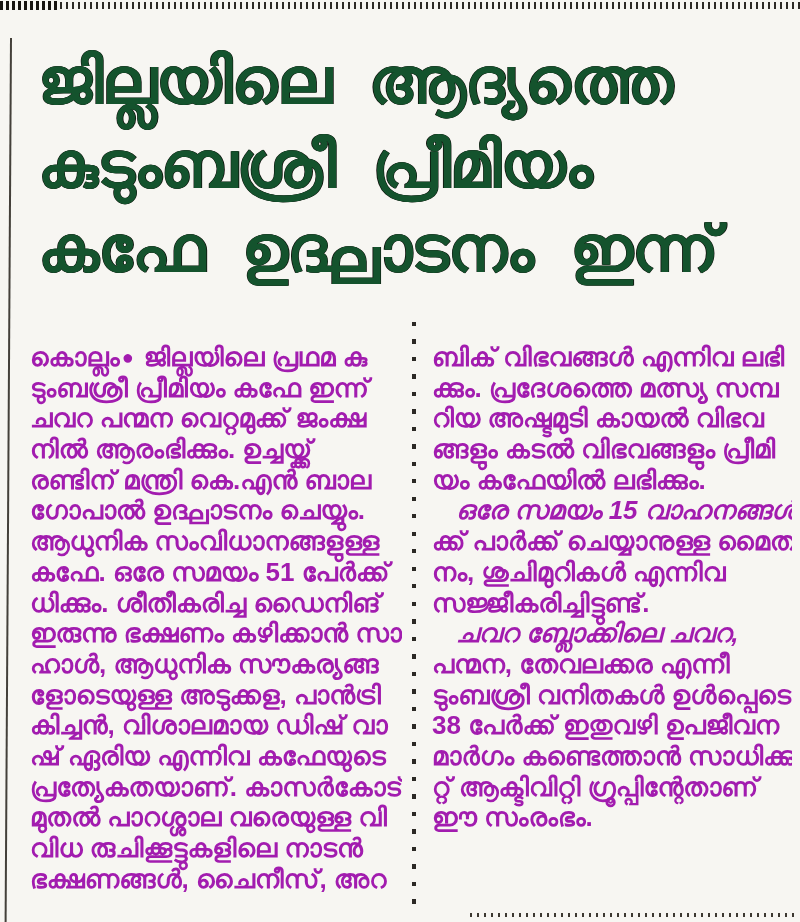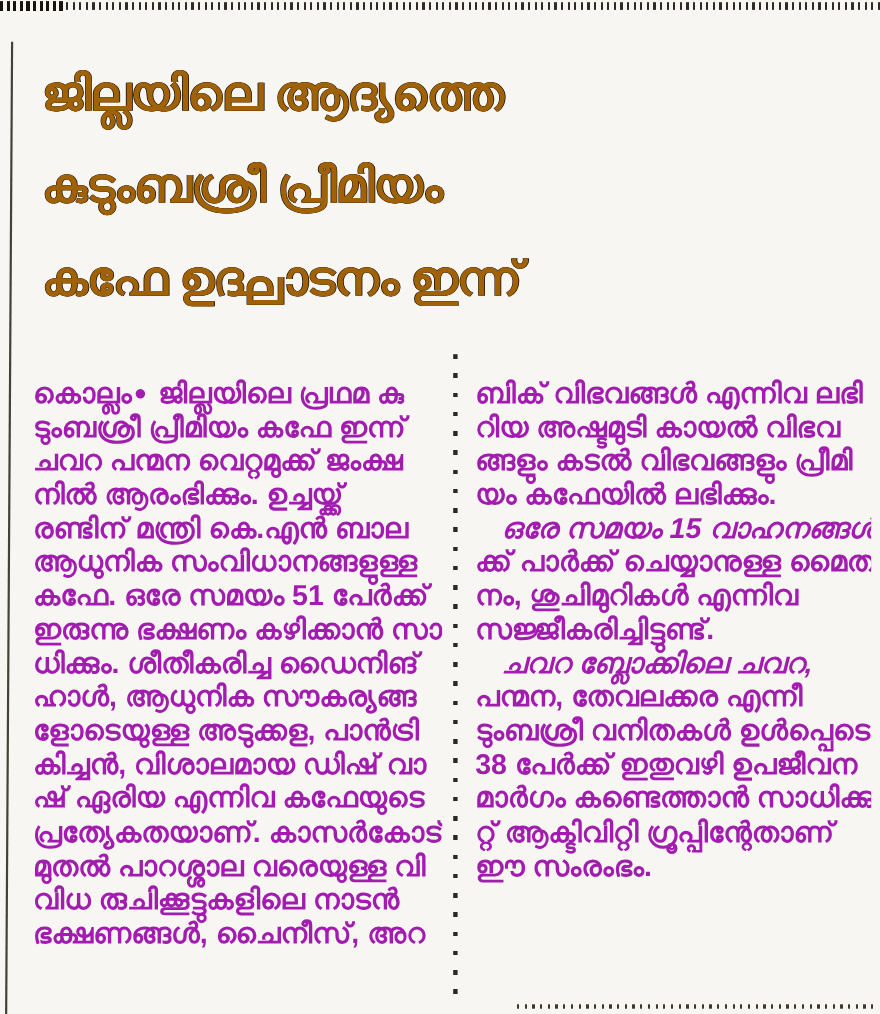--- a/index.html
+++ b/index.html
@@ -22,23 +22,24 @@
     background: repeating-linear-gradient(90deg, #171410 0 3px, transparent 3px 6px);
   }
   
   .left-rule {
     position: absolute; left: 10px; top: 38px; height: 884px; width: 2px;
     background: #44403a;
     transform: rotate(0.35deg); transform-origin: top left;
   }
   .headline {
     position: absolute; left: 38px; top: 44px; width: 748px;
-    font-size: 44px; line-height: 84px; font-weight: 900;
-    letter-spacing: -1px; color: #a16207;
+    font-size: 64px; line-height: 84px; font-weight: 900;
+    letter-spacing: -1px; color: #14532d;
     text-shadow: 0.6px 0 0 #0e0c09, -0.6px 0 0 #0e0c09;
+    font-family: Liberation Mono, monospace;
   }
   .headline .hl { white-space: nowrap; }
   
   .col {
     position: absolute; top: 342px;
     font-size: 26px; line-height: 30.7px; font-weight: 700;
     color: #a21caf; overflow: hidden;
   }
   .col-left  { left: 30px;  width: 372px; height: 588px; }
   .col-right { left: 432px; width: 360px; height: 588px; }
@@ -69,38 +70,40 @@
   <div class="hl">കുടുംബശ്രീ പ്രീമിയം</div>
   <div class="hl">കഫേ ഉദ്ഘാടനം ഇന്ന്</div>
 </div>
 
 <div class="col col-left">
   <div class="bodyline"><span class="dateline">കൊല്ലം</span><span class="bullet">●</span><span>ജില്ലയിലെ പ്രഥമ കു</span></div>
   <div class="bodyline">ടുംബശ്രീ പ്രീമിയം കഫേ ഇന്ന്</div>
   <div class="bodyline">ചവറ പന്മന വെറ്റമുക്ക് ജംക്ഷ</div>
   <div class="bodyline">നിൽ ആരംഭിക്കും. ഉച്ചയ്ക്ക്</div>
   <div class="bodyline">രണ്ടിന് മന്ത്രി കെ.എൻ ബാല</div>
+  <div class="bodyline">ഗോപാൽ ഉദ്ഘാടനം ചെയ്യും.</div>
   <div class="bodyline">ആധുനിക സംവിധാനങ്ങളുള്ള</div>
   <div class="bodyline">കഫേ. ഒരേ സമയം 51 പേർക്ക്</div>
+  <div class="bodyline">ധിക്കും. ശീതീകരിച്ച ഡൈനിങ്</div>
   <div class="bodyline">ഇരുന്നു ഭക്ഷണം കഴിക്കാൻ സാ</div>
-  <div class="bodyline">ധിക്കും. ശീതീകരിച്ച ഡൈനിങ്</div>
   <div class="bodyline">ഹാൾ, ആധുനിക സൗകര്യങ്ങ</div>
   <div class="bodyline">ളോടെയുള്ള അടുക്കള, പാൻട്രി</div>
   <div class="bodyline">കിച്ചൻ, വിശാലമായ ഡിഷ് വാ</div>
   <div class="bodyline">ഷ് ഏരിയ എന്നിവ കഫേയുടെ</div>
   <div class="bodyline">പ്രത്യേകതയാണ്. കാസർകോട്</div>
   <div class="bodyline">മുതൽ പാറശ്ശാല വരെയുള്ള വി</div>
   <div class="bodyline">വിധ രുചിക്കൂട്ടുകളിലെ നാടൻ</div>
   <div class="bodyline">ഭക്ഷണങ്ങൾ, ചൈനീസ്, അറ</div>
 </div>
 
 <div class="col-divider"></div>
 
 <div class="col col-right">
   <div class="bodyline">ബിക് വിഭവങ്ങൾ എന്നിവ ലഭി</div>
+  <div class="bodyline">ക്കും. പ്രദേശത്തെ മത്സ്യ സമ്പ</div>
   <div class="bodyline">റിയ അഷ്ടമുടി കായൽ വിഭവ</div>
   <div class="bodyline">ങ്ങളും കടൽ വിഭവങ്ങളും പ്രീമി</div>
   <div class="bodyline">യം കഫേയിൽ ലഭിക്കും.</div>
   <div class="bodyline indent">ഒരേ സമയം 15 വാഹനങ്ങൾ</div>
   <div class="bodyline">ക്ക് പാർക്ക് ചെയ്യാനുള്ള മൈതാ</div>
   <div class="bodyline">നം, ശുചിമുറികൾ എന്നിവ</div>
   <div class="bodyline">സജ്ജീകരിച്ചിട്ടുണ്ട്.</div>
   <div class="bodyline indent">ചവറ ബ്ലോക്കിലെ ചവറ,</div>
   <div class="bodyline">പന്മന, തേവലക്കര എന്നീ</div>
   <div class="bodyline">ടുംബശ്രീ വനിതകൾ ഉൾപ്പെടെ</div>

